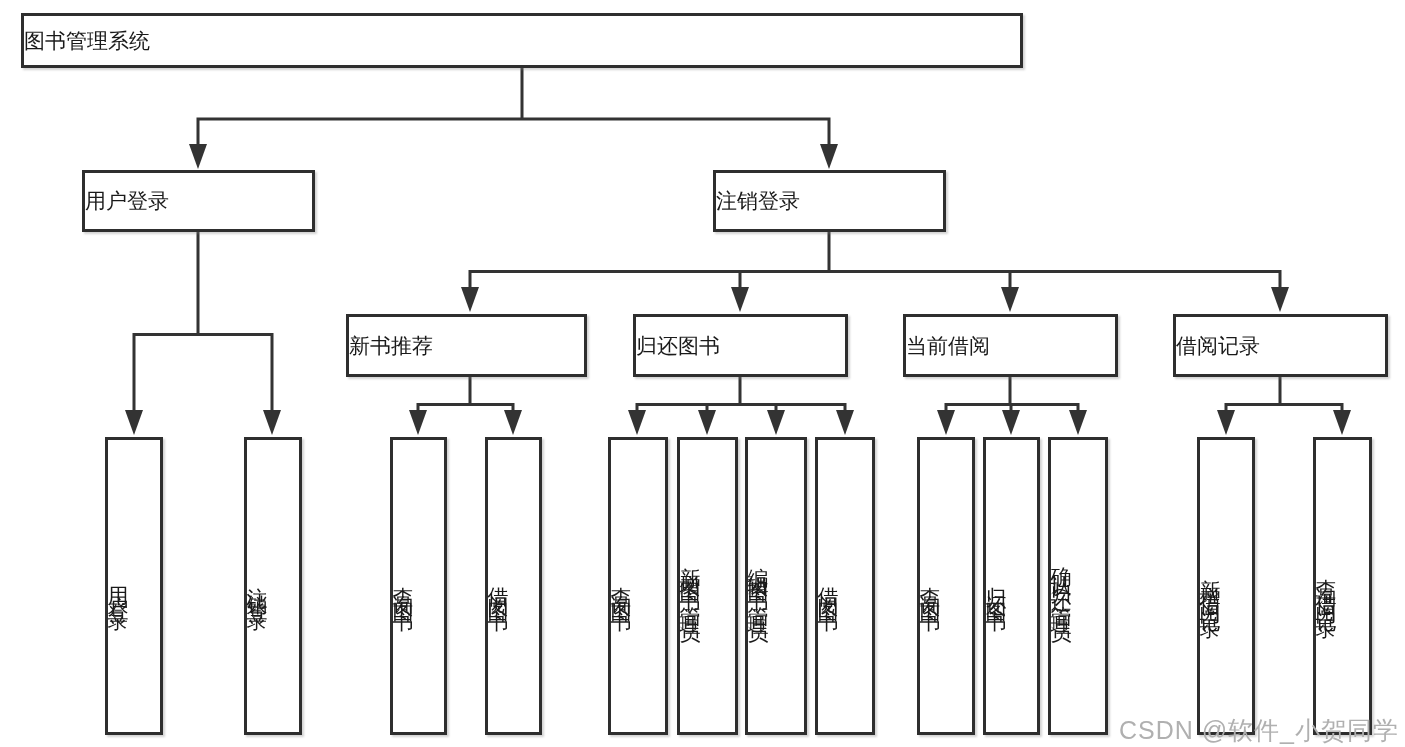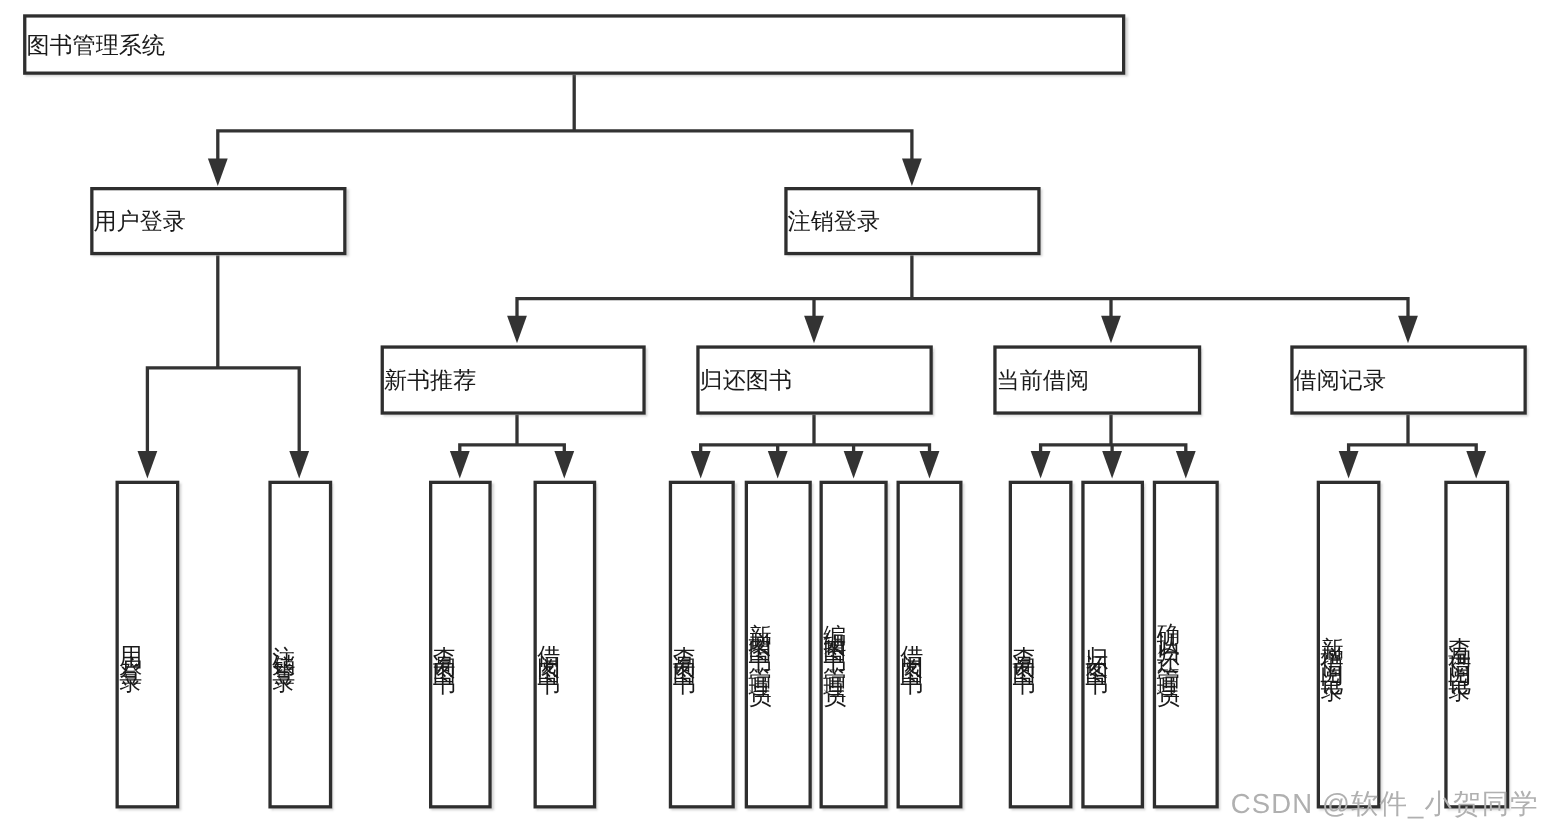--- a/index.html
+++ b/index.html
@@ -121,21 +121,21 @@
   <div class="node" style="left:713px;top:170px;width:233px;height:62px">
     <span>注销登录</span>
   </div>
 
   <div class="node" style="left:346px;top:314px;width:241px;height:63px">
     <span>新书推荐</span>
   </div>
   <div class="node" style="left:633px;top:314px;width:215px;height:63px">
     <span>归还图书</span>
   </div>
-  <div class="node" style="left:903px;top:314px;width:189px;height:63px">
+  <div class="node" style="left:903px;top:314px;width:215px;height:63px">
     <span>当前借阅</span>
   </div>
   <div class="node" style="left:1173px;top:314px;width:215px;height:63px">
     <span>借阅记录</span>
   </div>
 
   <div class="node vbox" style="left:105px;top:437px;width:58px;height:298px">
     <span>用户登录</span>
   </div>
   <div class="node vbox" style="left:244px;top:437px;width:58px;height:298px">

